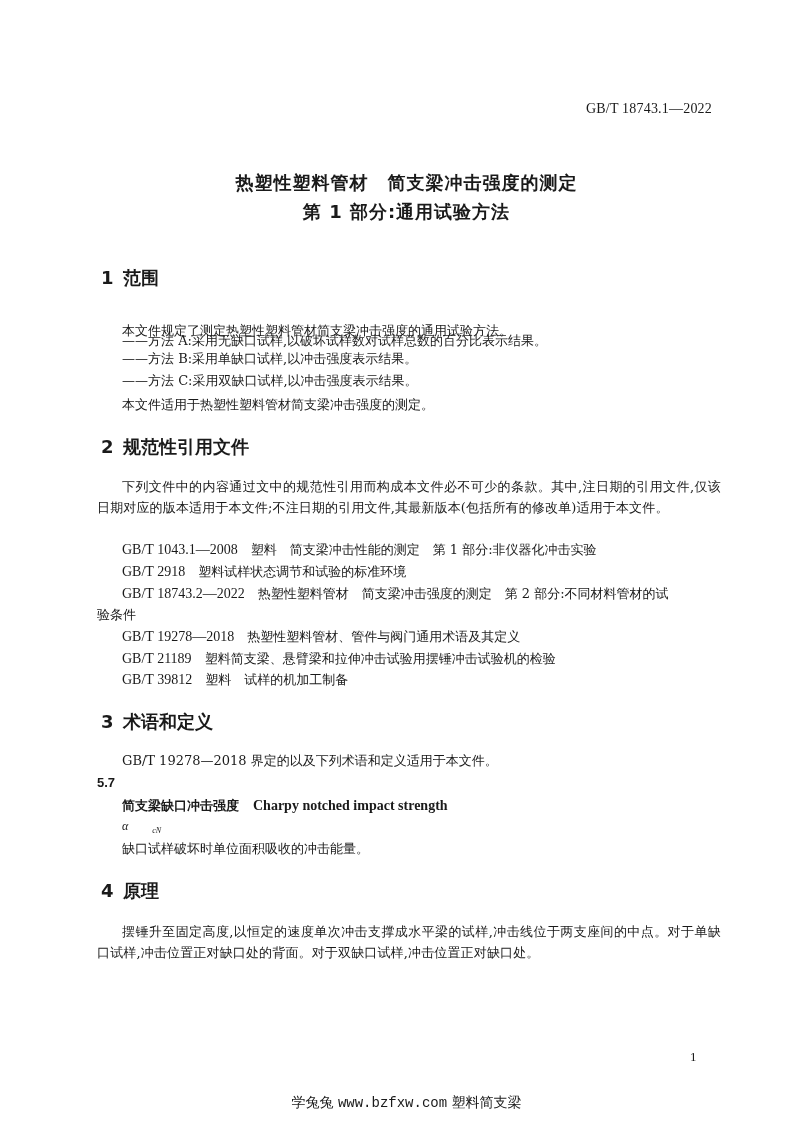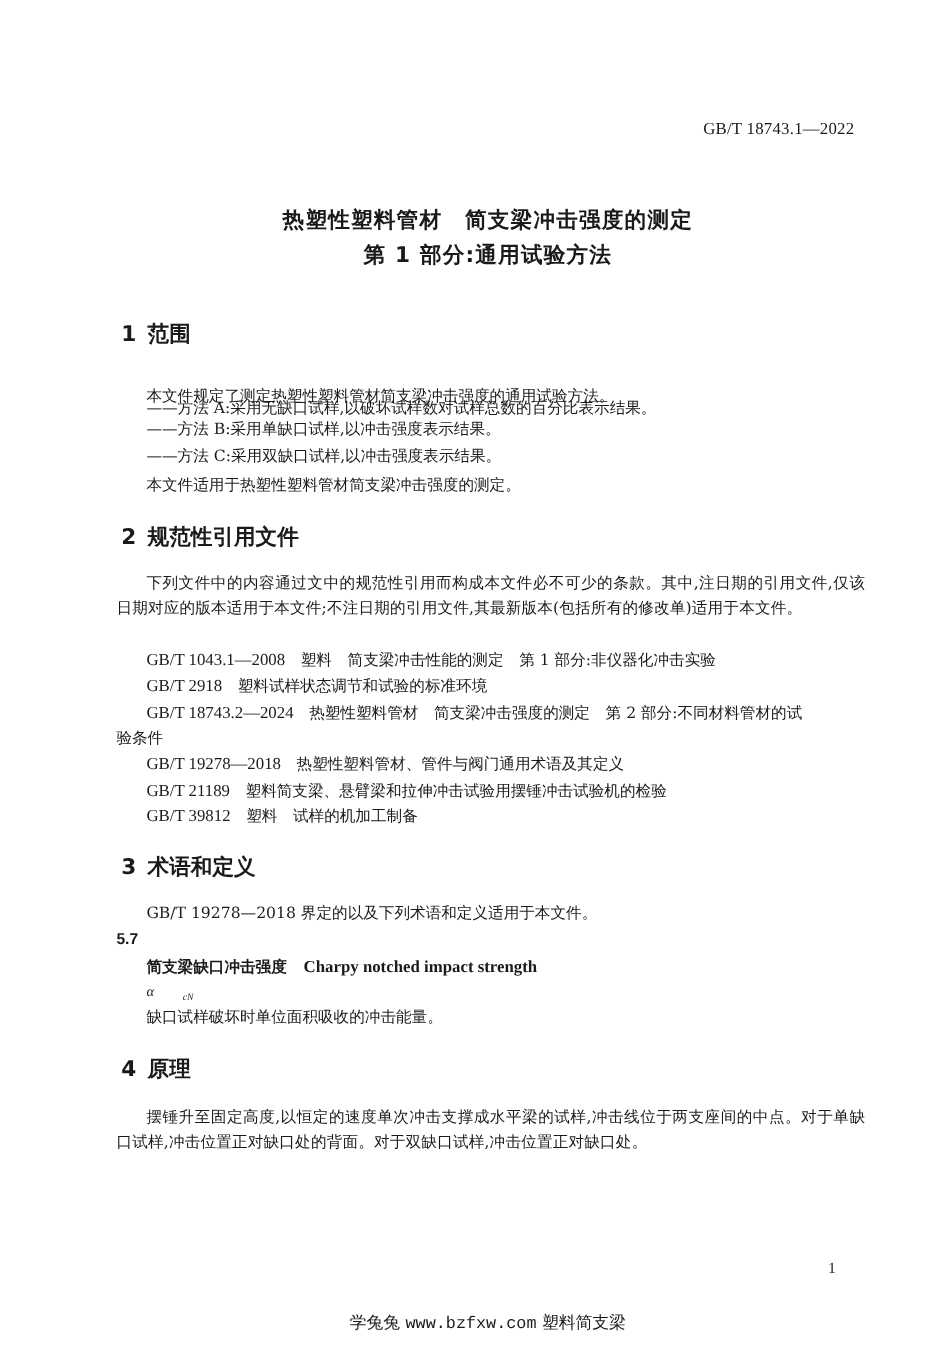--- a/index.html
+++ b/index.html
@@ -58,21 +58,21 @@
 </div>
 <div class="abs p full" style="top:476px;">下列文件中的内容通过文中的规范性引用而构成本文件必不可少的条款。其中,注日期的引用文件,仅该日期对应的版本适用于本文件;不注日期的引用文件,其最新版本(包括所有的修改单)适用于本文件。</div>
 
 <div class="abs ref" style="top:541px;">
   <span class="code">GB/T 1043.1—2008</span>　<span>塑料　简支梁冲击性能的测定　第 1 部分:非仪器化冲击实验</span>
 </div>
 <div class="abs ref" style="top:563px;">
   <span class="code">GB/T 2918</span>　<span>塑料试样状态调节和试验的标准环境</span>
 </div>
 <div class="abs ref" style="top:585px;">
-  <span class="code">GB/T 18743.2—2024</span>　<span>热塑性塑料管材　简支梁冲击强度的测定　第 2 部分:不同材料管材的试</span>
+  <span class="code">GB/T 18743.2—2022</span>　<span>热塑性塑料管材　简支梁冲击强度的测定　第 2 部分:不同材料管材的试</span>
 </div>
 <div class="abs ref" style="top:606px; left:97px;">验条件</div>
 <div class="abs ref" style="top:628px;">
   <span class="code">GB/T 19278—2018</span>　<span>热塑性塑料管材、管件与阀门通用术语及其定义</span>
 </div>
 <div class="abs ref" style="top:650px;">
   <span class="code">GB/T 21189</span>　<span>塑料简支梁、悬臂梁和拉伸冲击试验用摆锤冲击试验机的检验</span>
 </div>
 <div class="abs ref" style="top:671px;">
   <span class="code">GB/T 39812</span>　<span>塑料　试样的机加工制备</span>

